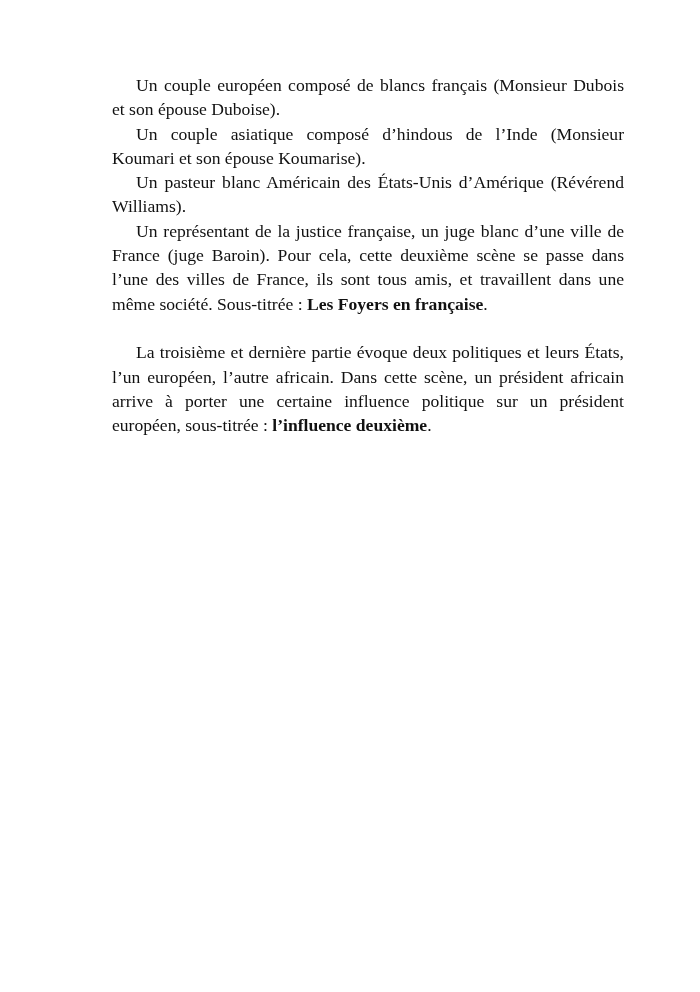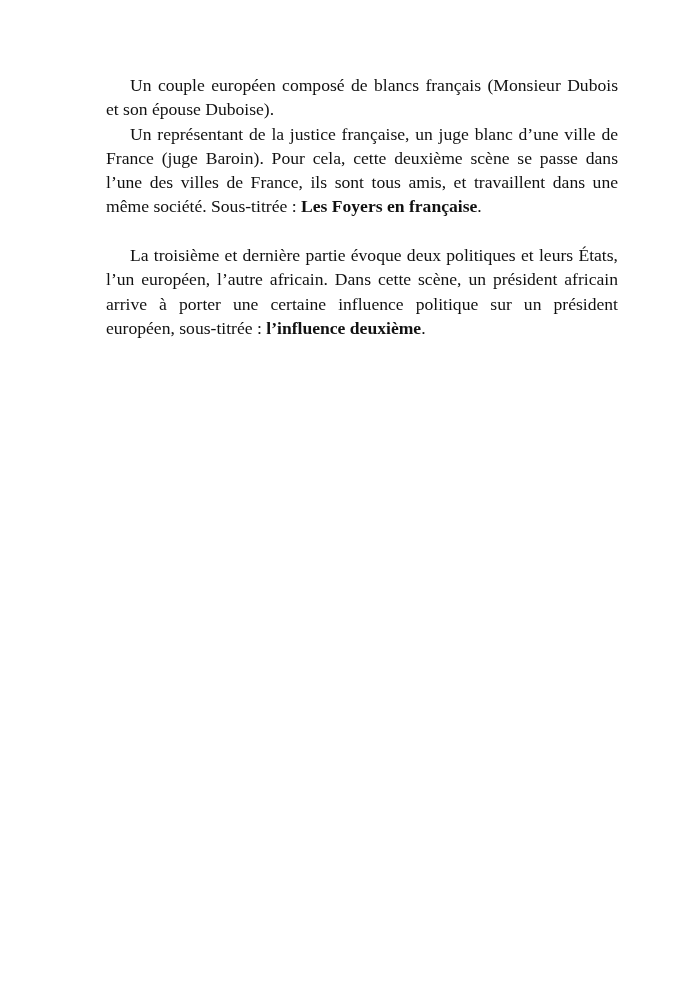--- a/index.html
+++ b/index.html
@@ -1,32 +1,34 @@
 <!DOCTYPE html>
 <html><head>
 <meta charset="utf-8">
 <style>
   html, body { margin: 0; padding: 0; background: #ffffff; }
   body { width: 700px; height: 992px; position: relative; overflow: hidden; }
   .page {
     position: absolute;
-    left: 106px;
+    left: 112px;
     top: 73px;
     width: 512px;
     font-family: "Liberation Serif", serif;
     font-size: 17.6px;
     line-height: 24.3px;
     color: #111111;
     text-align: justify;
   }
   .para { margin: 0; text-indent: 24px; }
   .gap { height: 24.3px; }
   .bold { font-weight: bold; }
 </style>
 </head>
 <body>
 
 <div class="page">
   <p class="para">Un couple européen composé de blancs français (Monsieur Dubois et son épouse Duboise).</p>
+  <p class="para">Un couple asiatique composé d’hindous de l’Inde (Monsieur Koumari et son épouse Koumarise).</p>
+  <p class="para">Un pasteur blanc Américain des États-Unis d’Amérique (Révérend Williams).</p>
   <p class="para"><span>Un représentant de la justice française, un juge blanc d’une ville de France (juge Baroin). Pour cela, cette deuxième scène se passe dans l’une des villes de France, ils sont tous amis, et travaillent dans une même société. Sous-titrée : </span><span class="bold">Les Foyers en française</span><span>.</span></p>
   <div class="gap"></div>
   <p class="para"><span>La troisième et dernière partie évoque deux politiques et leurs États, l’un européen, l’autre africain. Dans cette scène, un président africain arrive à porter une certaine influence politique sur un président européen, sous-titrée : </span><span class="bold">l’influence deuxième</span><span>.</span></p>
 </div>
 
 </body></html>

